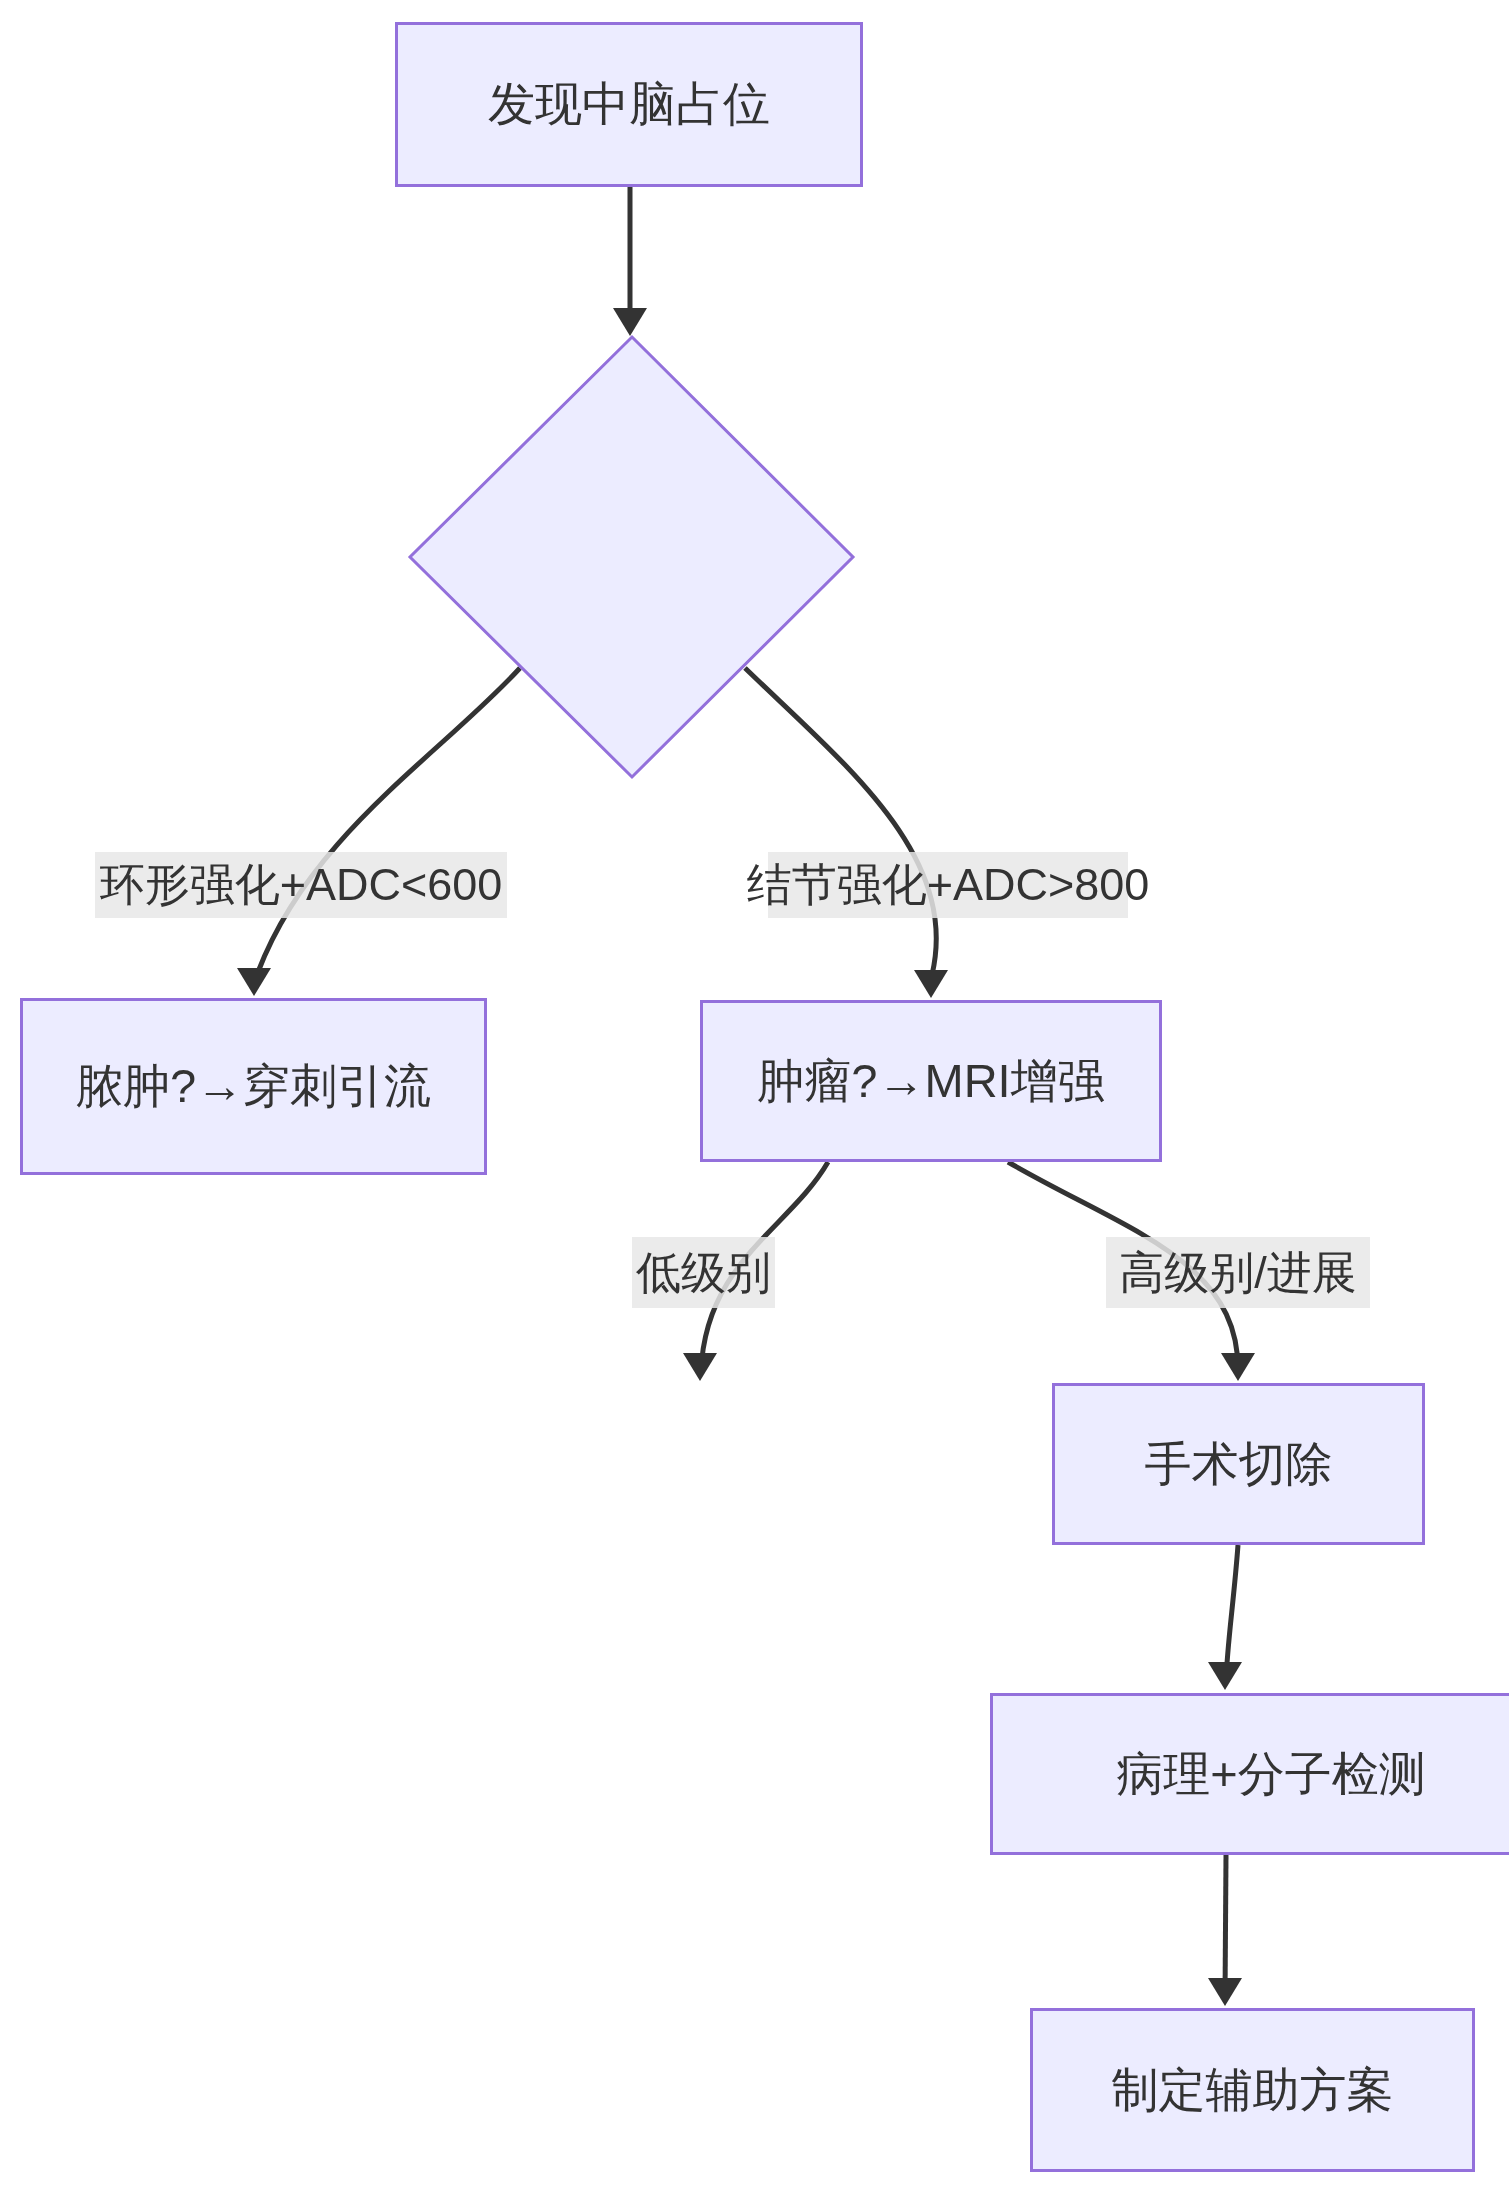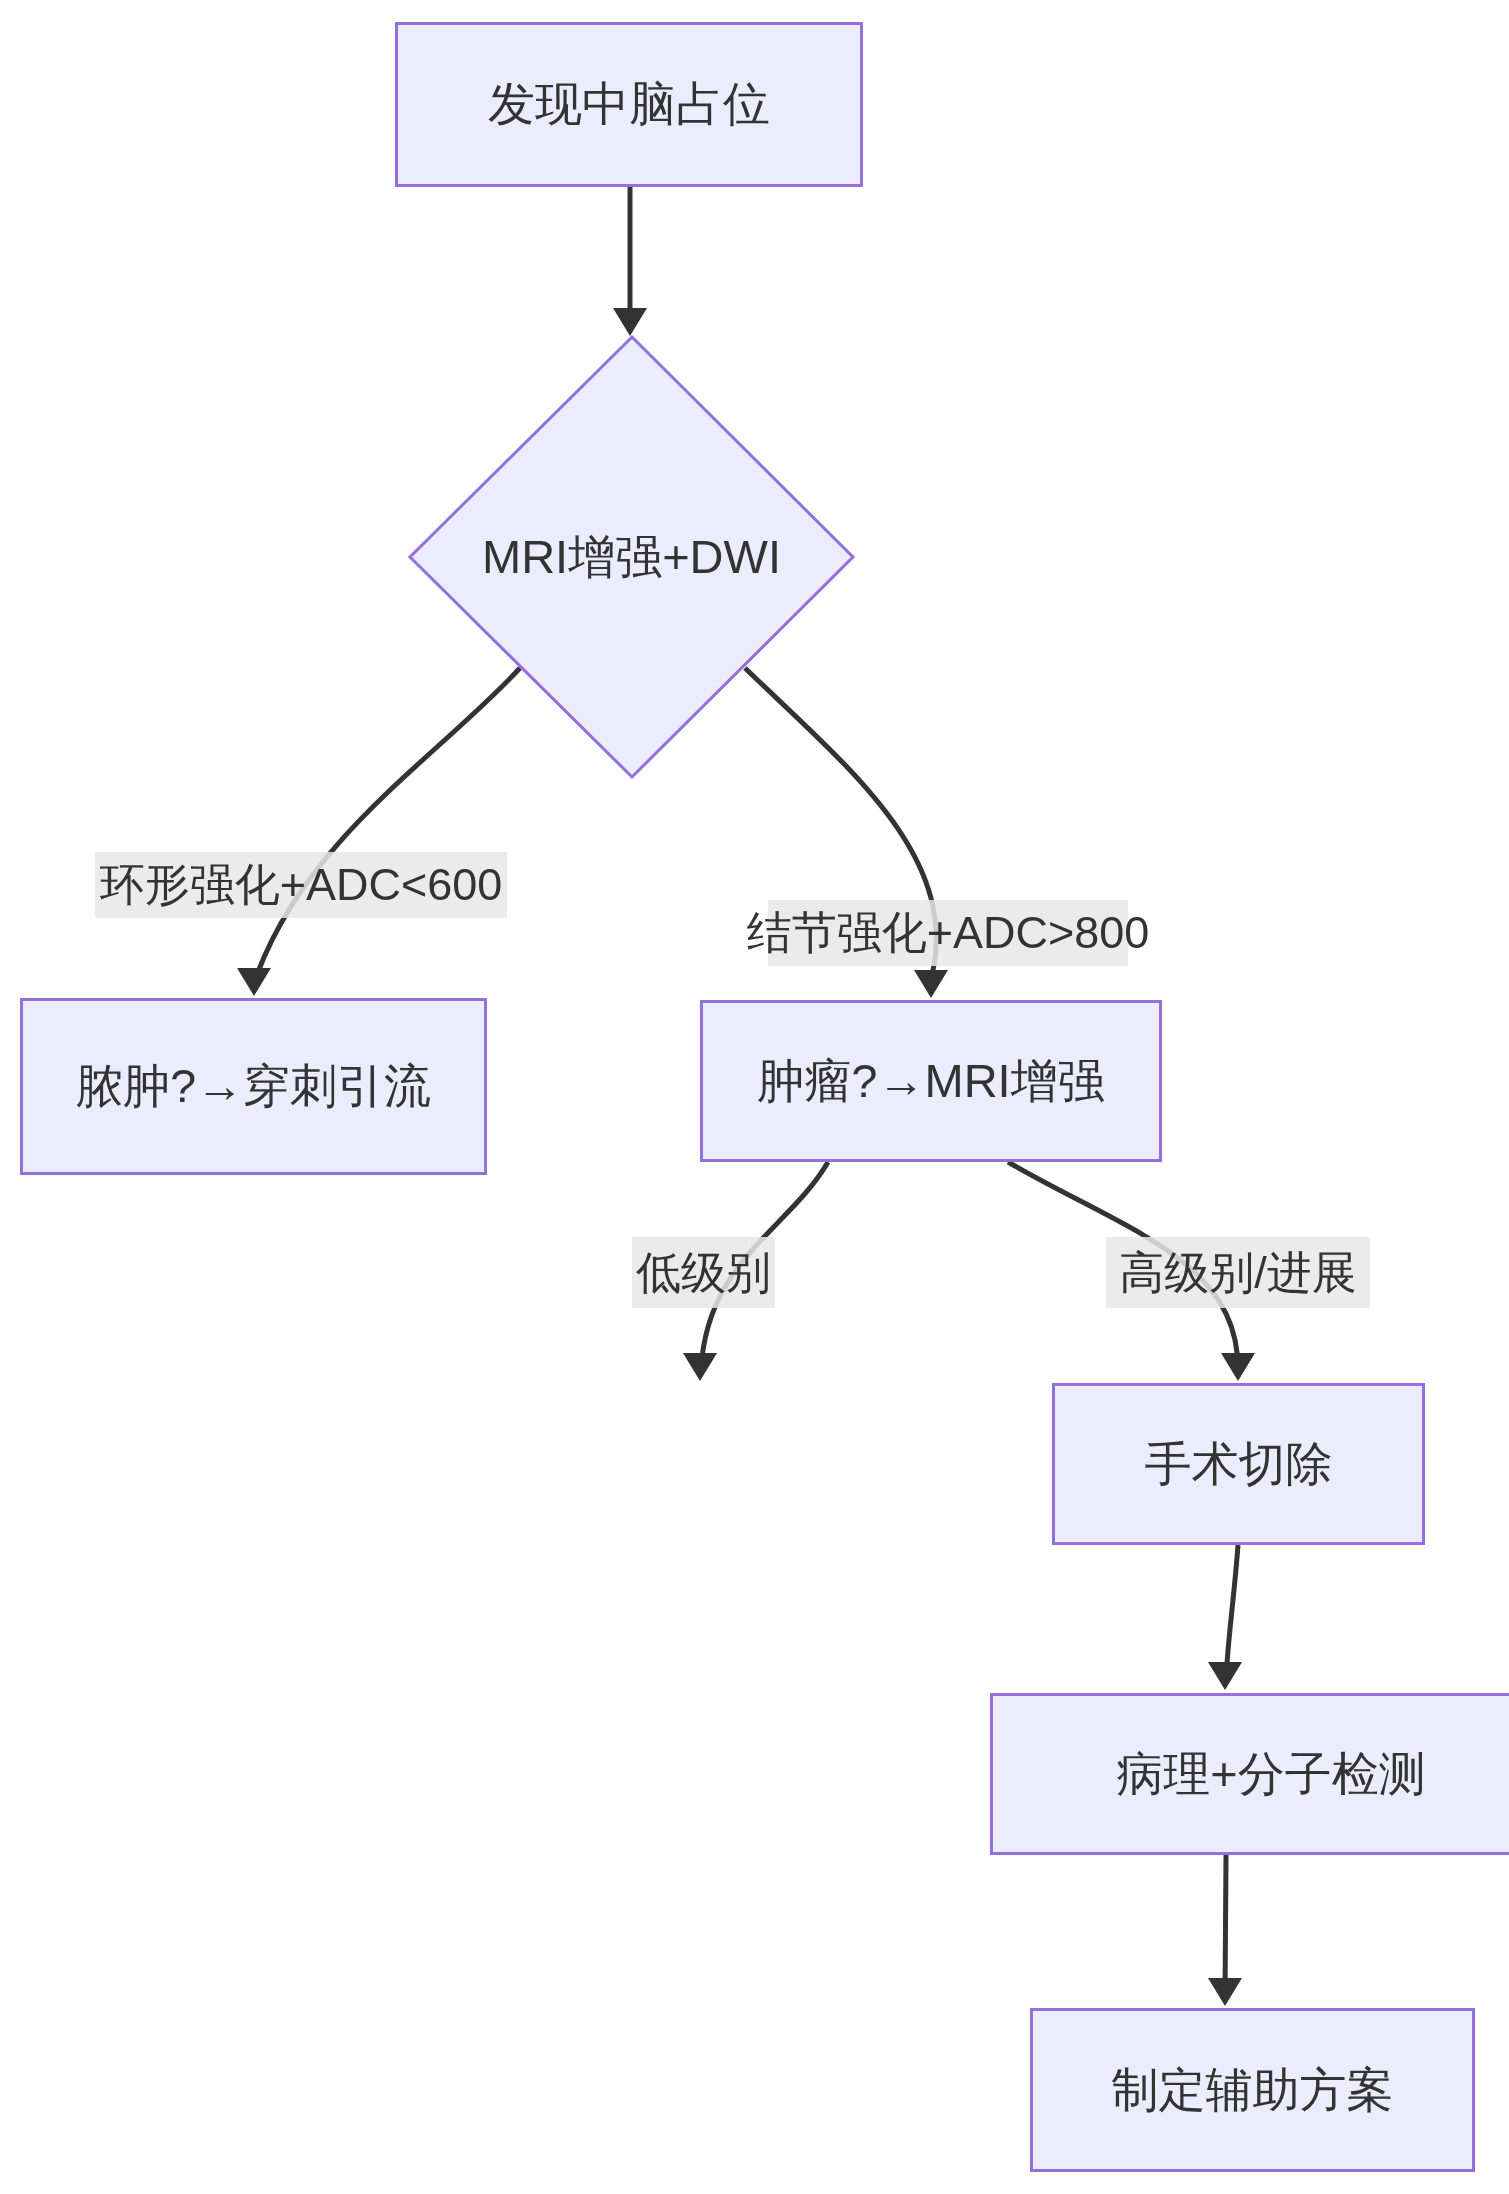--- a/index.html
+++ b/index.html
@@ -87,23 +87,20 @@
     <path d="M 1226 1855 L 1225 1998" stroke="#333333" stroke-width="5" fill="none"></path>
     <polygon points="1225,2006 1208,1978 1242,1978" fill="#333333"></polygon>
 
     <polygon points="632,337 853,557 632,777 410,557" fill="#ECECFF" stroke="#9370DB" stroke-width="3"></polygon>
   </svg>
 
   <div class="node" style="left:395px; top:22px; width:468px; height:165px;text-align:center;">
     <span>发现中脑占位</span>
   </div>
 
-  <div class="diamond-label" style="left:410px; top:337px; width:443px; height:440px;">
-    <span>MRI增强+DWI</span>
-  </div>
 
   <div class="node" style="left:20px; top:998px; width:467px; height:177px;">
     <span>脓肿?→穿刺引流</span>
   </div>
 
   <div class="node" style="left:700px; top:1000px; width:462px; height:162px;">
     <span>肿瘤?→MRI增强</span>
   </div>
 
 
@@ -116,21 +113,21 @@
   </div>
 
   <div class="node" style="left:1002px; top:2008px; width:445px; height:164px;margin-left:28px;">
     <span>制定辅助方案</span>
   </div>
 
   <div class="edge-label" style="left:88px; top:852px; width:412px; height:66px;margin-left:7px;">
     <span>环形强化+ADC&lt;600</span>
   </div>
 
-  <div class="edge-label" style="left:768px; top:900px; width:360px; height:66px;">
+  <div class="edge-label" style="left:768px; top:852px; width:360px; height:66px;">
     <span>结节强化+ADC&gt;800</span>
   </div>
 
   <div class="edge-label" style="left:632px; top:1237px; width:143px; height:71px;">
     <span>低级别</span>
   </div>
 
   <div class="edge-label" style="left:1106px; top:1237px; width:264px; height:71px;">
     <span>高级别/进展</span>
   </div>

